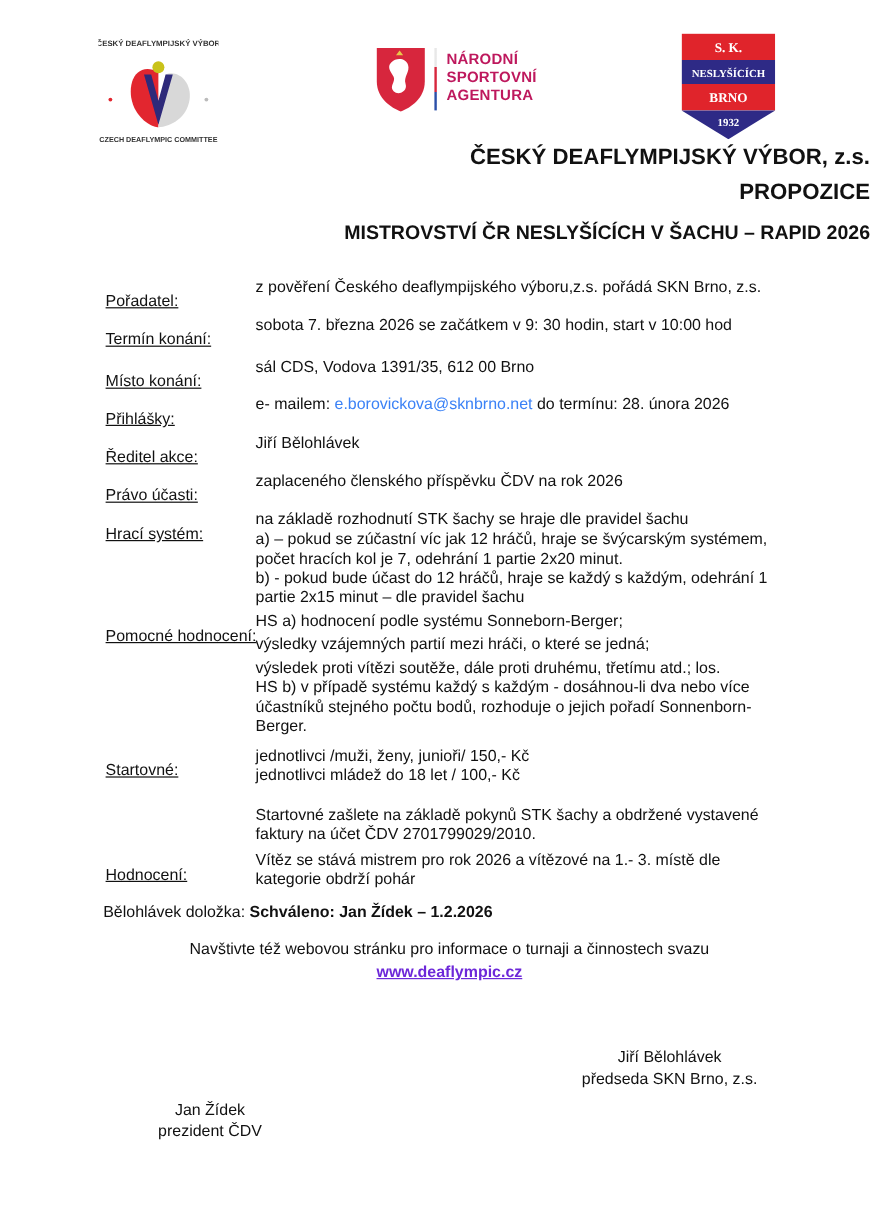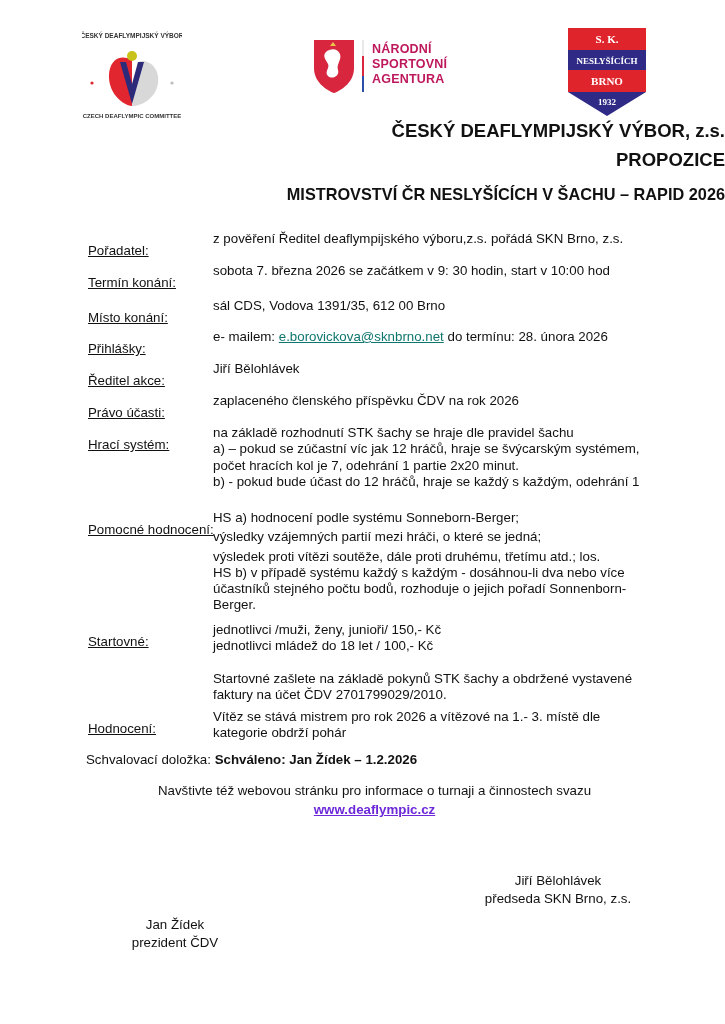--- a/index.html
+++ b/index.html
@@ -11,21 +11,21 @@
   .logo-skn { left:568px; top:28px; width:74px; height:88px; }
   .nsa-text { position:absolute; left:60px; top:14px; font-weight:bold; font-size:12.5px; line-height:15px; color:#be185d; letter-spacing:0.2px; }
   .nsa-bar { position:absolute; left:50px; top:12px; width:2px; height:52px; background:linear-gradient(#e8e8e8 0 30%, #d7263d 30% 70%, #2b4fa8 70% 100%); }
   .title { left:0; width:725px; text-align:right; font-weight:bold; }
   .t1 { top:120px; font-size:18.5px; }
   .t2 { top:149px; font-size:18.5px; }
   .t3 { top:185px; font-size:16.3px; }
   .row { left:88px; width:560px; }
   .lbl { position:absolute; left:0; top:12px; white-space:nowrap;text-decoration:underline; }
   .val { position:absolute; left:125px; top:0; width:430px; line-height:16.3px; }
-  .link-red { color:#0f766e; text-decoration:underline; }
+  .link-red { color:#3b82f6; }
   .bold { font-weight:bold; }
   .center { left:12px; width:725px; text-align:center; }
   .link-green { color:#6d28d9; text-decoration:underline; font-weight:bold; }
   .sig { text-align:center; line-height:18px; }
 </style>
 </head>
 <body>
 
 <div class="abs logo-cdv">
   <svg width="100" height="92" viewBox="0 0 100 92">
@@ -67,21 +67,21 @@
     <text x="39" y="77" font-size="9" text-anchor="middle" fill="#fff" font-weight="bold" font-family="Liberation Serif, serif">1932</text>
   </svg>
 </div>
 
 <div class="abs title t1">ČESKÝ DEAFLYMPIJSKÝ VÝBOR, z.s.</div>
 <div class="abs title t2">PROPOZICE</div>
 <div class="abs title t3">MISTROVSTVÍ ČR NESLYŠÍCÍCH V ŠACHU – RAPID 2026</div>
 
 <div class="abs row" style="top:231px;">
   <span class="lbl">Pořadatel:</span>
-  <span class="val" style="width:460px;white-space:nowrap;">z pověření Ředitel deaflympijského výboru,z.s. pořádá SKN Brno, z.s.</span>
+  <span class="val" style="width:460px;white-space:nowrap;">z pověření Českého deaflympijského výboru,z.s. pořádá SKN Brno, z.s.</span>
 </div>
 
 <div class="abs row" style="top:263px;">
   <span class="lbl">Termín konání:</span>
   <span class="val" style="width:460px;white-space:nowrap;">sobota 7. března 2026 se začátkem v 9: 30 hodin, start v 10:00 hod</span>
 </div>
 
 <div class="abs row" style="top:298px;">
   <span class="lbl">Místo konání:</span>
   <span class="val">sál CDS, Vodova 1391/35, 612 00 Brno</span>
@@ -102,20 +102,21 @@
   <span class="val">zaplaceného členského příspěvku ČDV na rok 2026</span>
 </div>
 
 <div class="abs row" style="top:425px;">
   <span class="lbl">Hrací systém:</span>
   <div class="val" style="width:460px;">
     <div>na základě rozhodnutí STK šachy se hraje dle pravidel šachu</div>
     <div>a) – pokud se zúčastní víc jak 12 hráčů, hraje se švýcarským systémem,</div>
     <div>počet hracích kol je 7, odehrání 1 partie 2x20 minut.</div>
     <div>b) - pokud bude účast do 12 hráčů, hraje se každý s každým, odehrání 1</div>
+    <div>partie 2x15 minut – dle pravidel šachu</div>
   </div>
 </div>
 
 <div class="abs row" style="top:510px;">
   <span class="lbl">Pomocné hodnocení:</span>
   <div class="val" style="width:460px;">
     <div style="margin-bottom:3px;">HS a) hodnocení podle systému Sonneborn-Berger;</div>
     <div style="margin-bottom:3px;">výsledky vzájemných partií mezi hráči, o které se jedná;</div>
     <div>výsledek proti vítězi soutěže, dále proti druhému, třetímu atd.; los.</div>
     <div>HS b) v případě systému každý s každým - dosáhnou-li dva nebo více</div>
@@ -137,21 +138,21 @@
 
 <div class="abs row" style="top:709px;">
   <span class="lbl">Hodnocení:</span>
   <div class="val" style="width:460px;">
     <div>Vítěz se stává mistrem pro rok 2026 a vítězové na 1.- 3. místě dle</div>
     <div>kategorie obdrží pohár</div>
   </div>
 </div>
 
 <div class="abs" style="left:86px; top:752px; white-space:nowrap;">
-  <span>Schvalovací doložka:</span>
+  <span>Bělohlávek doložka:</span>
   <span class="bold">Schváleno: Jan Žídek – 1.2.2026</span>
 </div>
 
 <div class="abs center" style="top:783px;">Navštivte též webovou stránku pro informace o turnaji a činnostech svazu</div>
 <div class="abs center" style="top:802px;">
   <a class="link-green">www.deaflympic.cz</a>
 </div>
 
 <div class="abs sig" style="left:115px; top:872px; width:120px;margin-top:44px;">
   <div>Jan Žídek</div>

